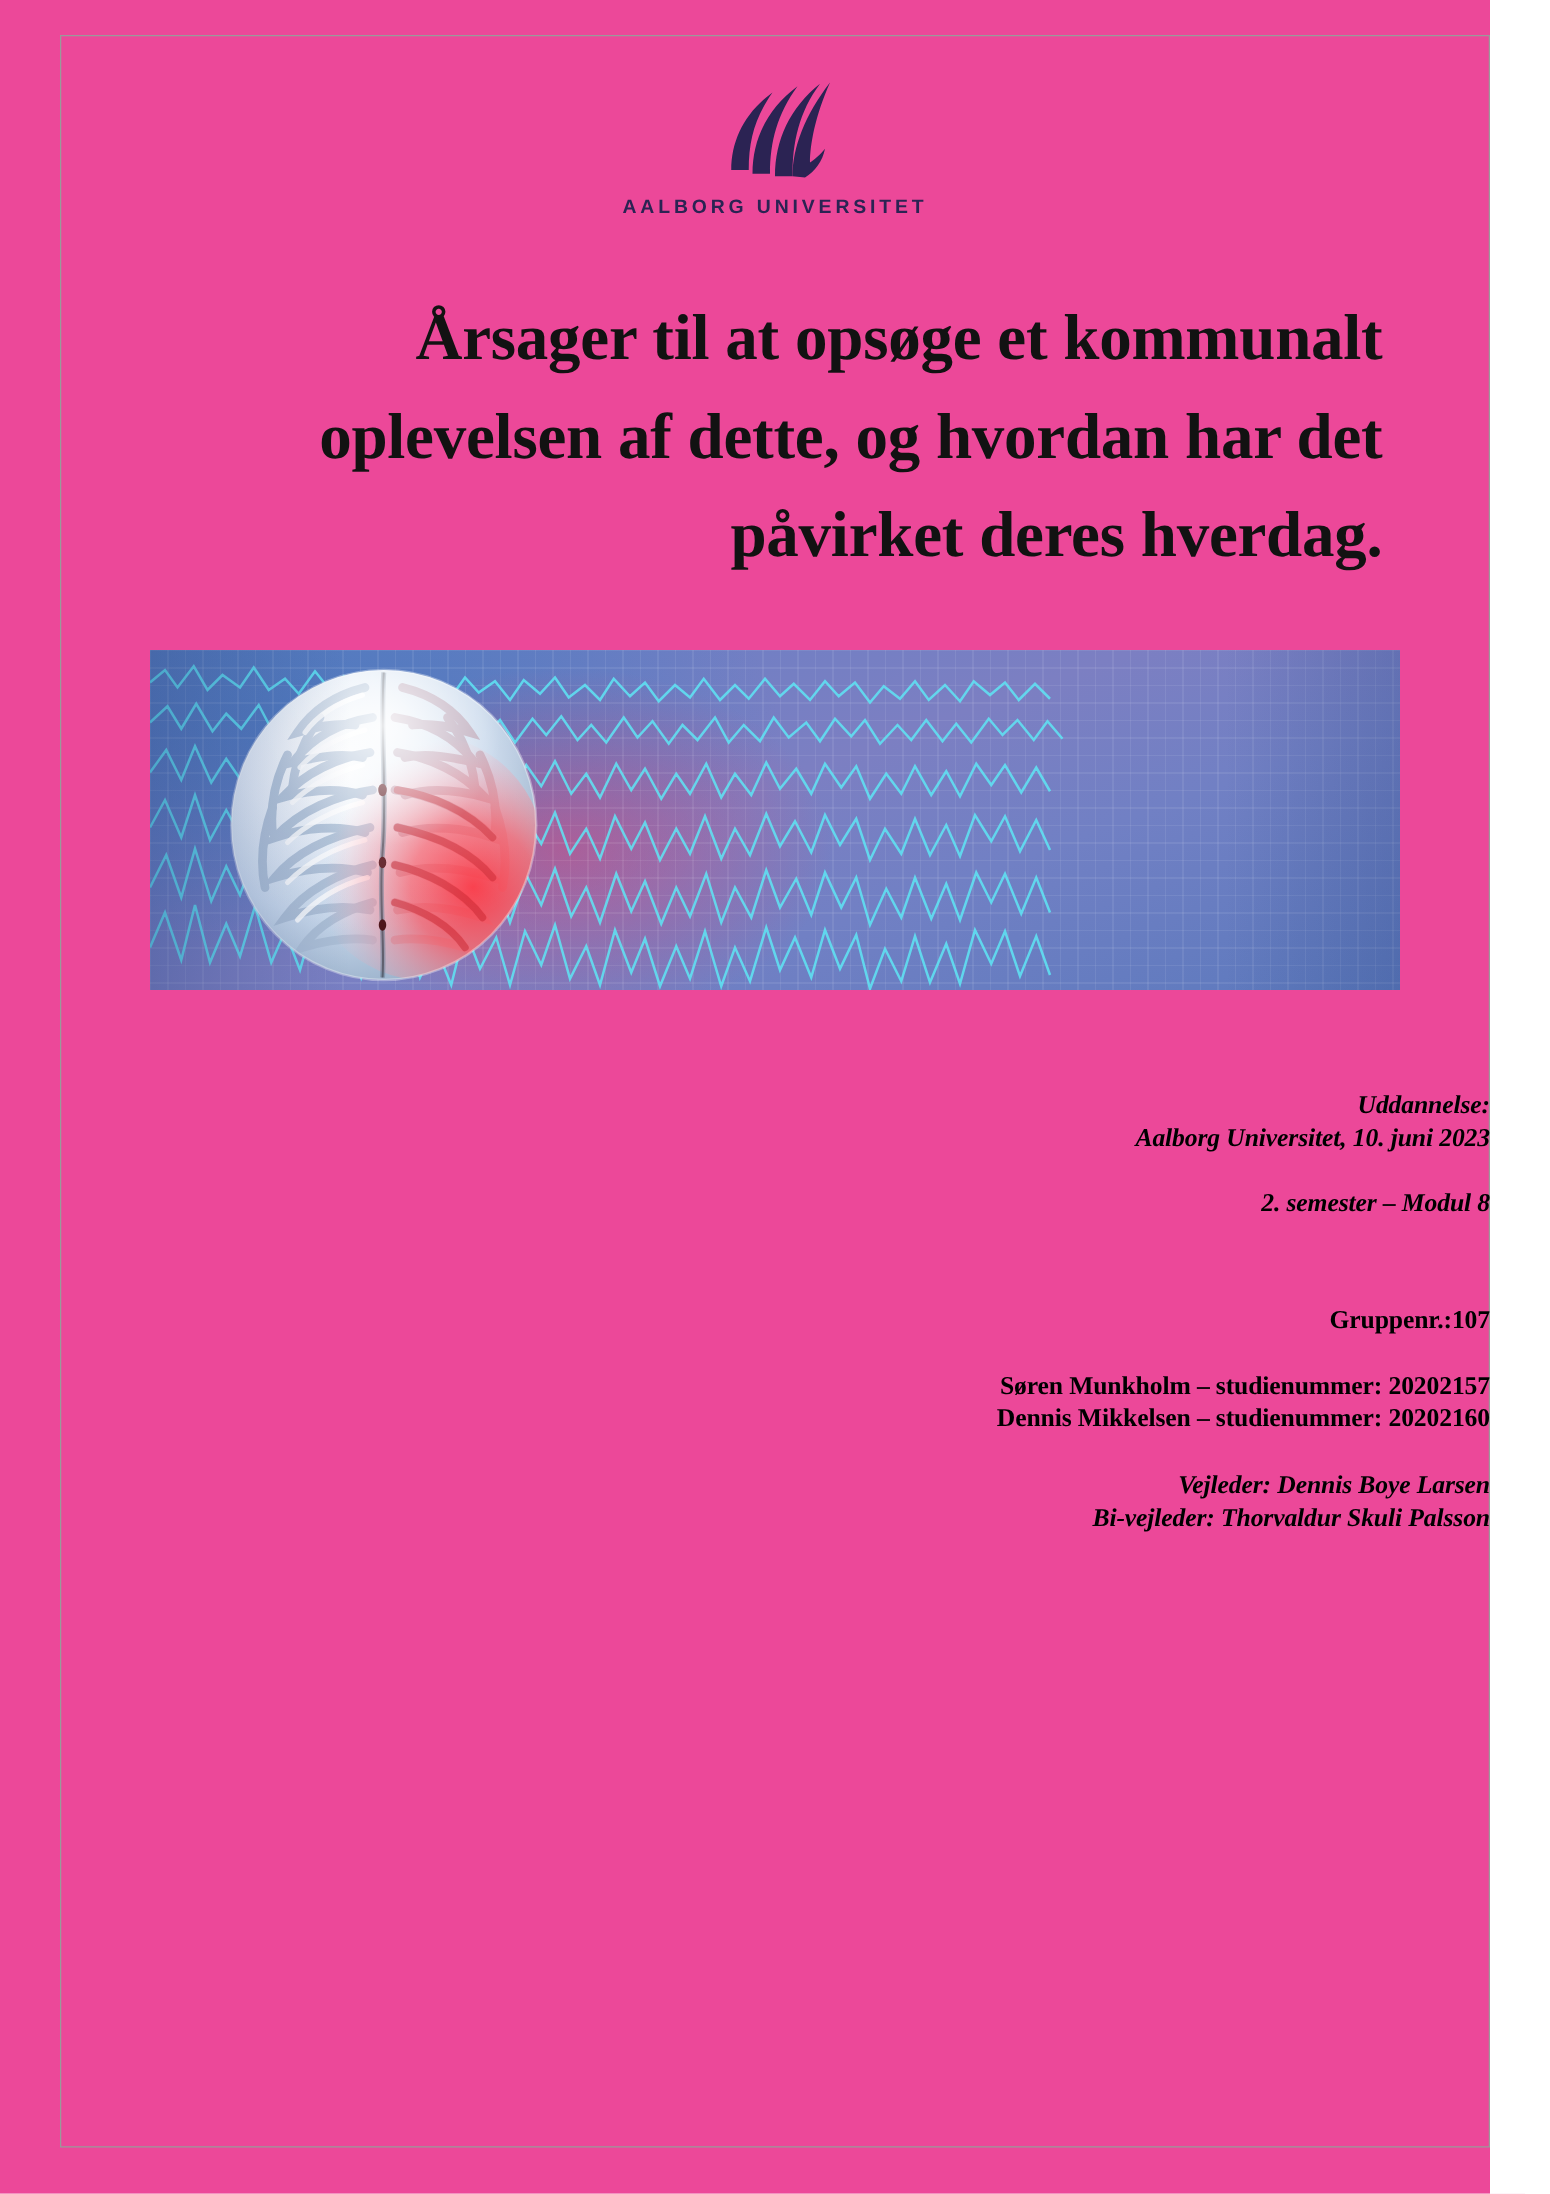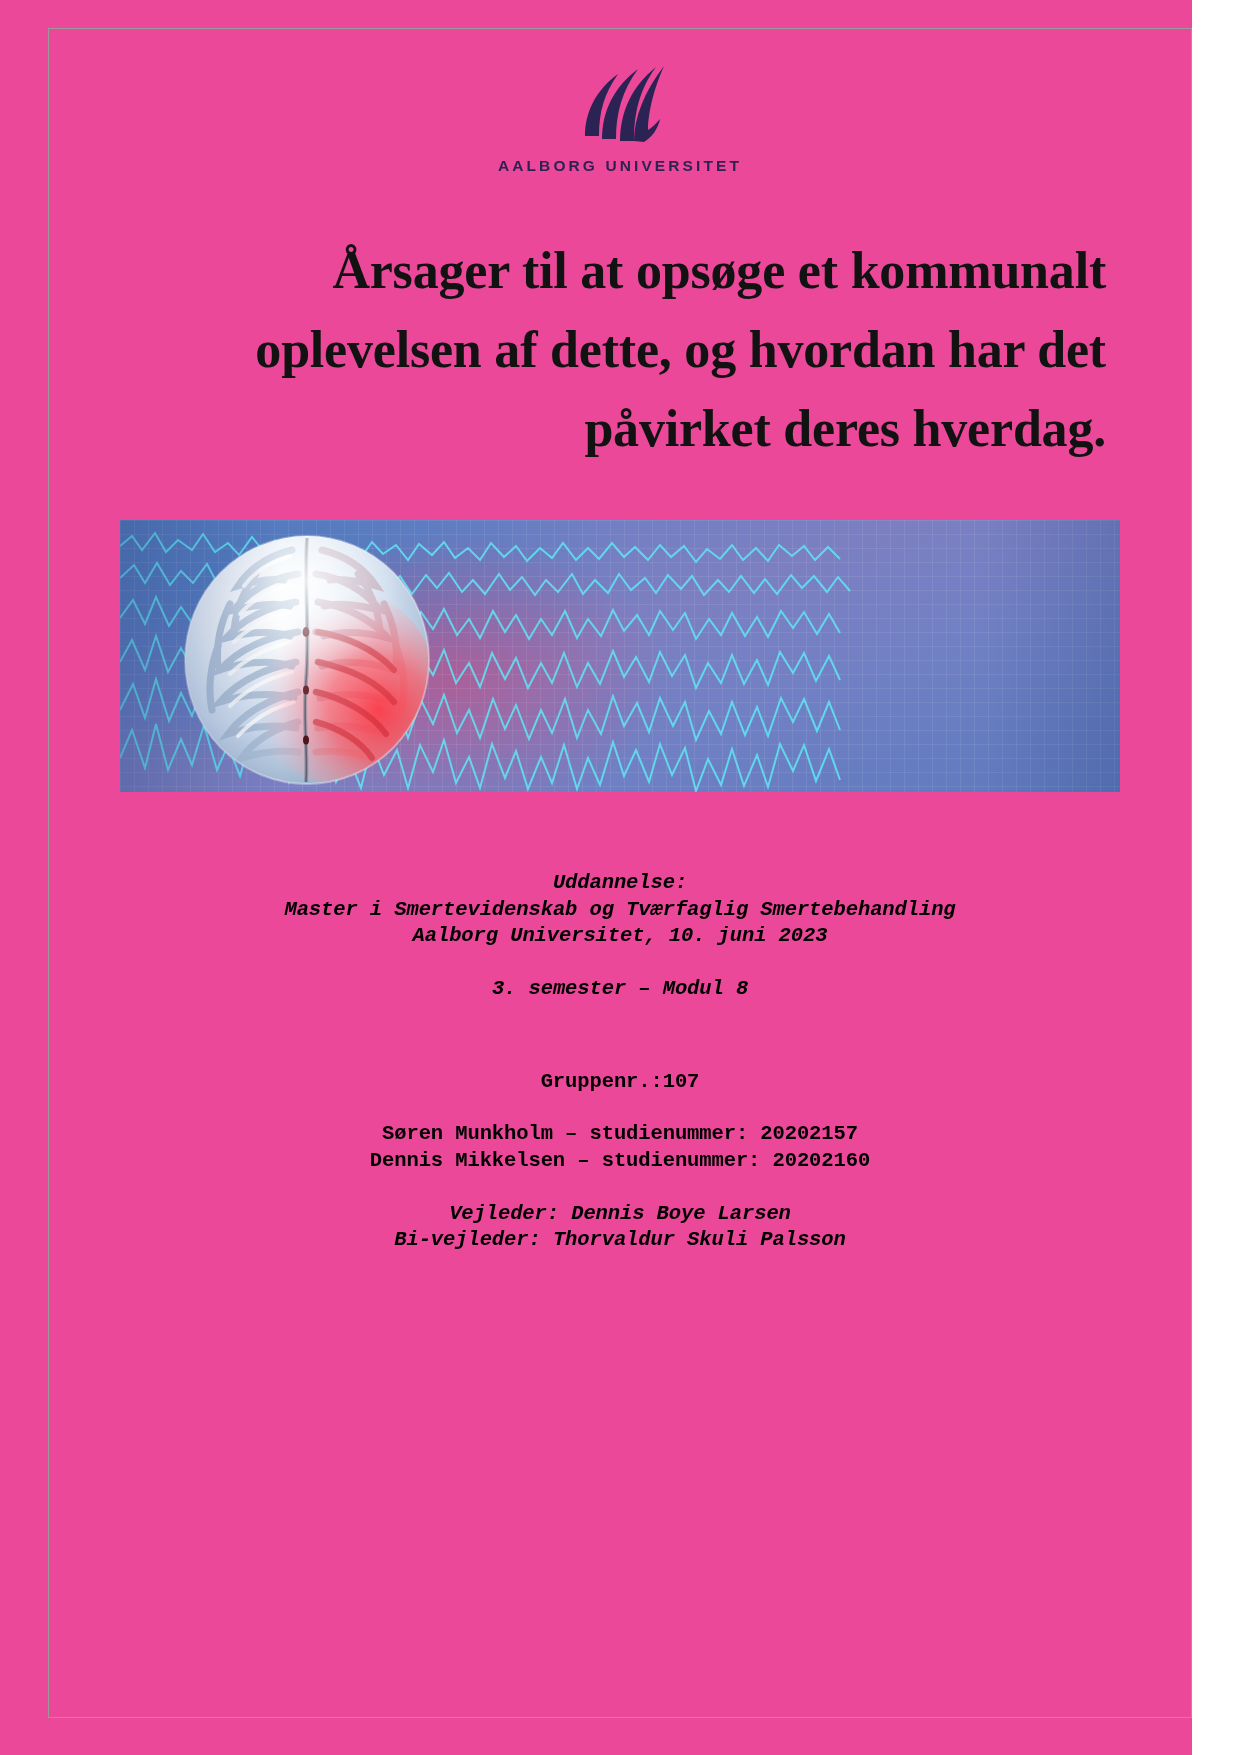--- a/index.html
+++ b/index.html
@@ -127,26 +127,27 @@
 
   
   .meta {
     margin-top: 74px;
     text-align: center;
     color: #000000;
   }
   .meta-group { margin: 0 0 26px 0; }
   .meta-line {
     display: block;
-    font-family: Liberation Mono, monospace;
+    font-family: Liberation Serif, serif;
     font-size: 20.5px;
     font-weight: bold;
     font-style: italic;
     line-height: 1.30;
     letter-spacing: -0.1px;
+    text-align: right;
   }
   .meta-line.upright { font-style: normal; }
   .gap-md { height: 40px; }
 </style>
 </head>
 <body>
 
 <div id="page">
 
   <div id="page-border"></div>
@@ -271,26 +272,25 @@
         </svg>
 
         <div class="fig-vignette"></div>
       </div>
     </div>
 
     <div class="meta">
 
       <div class="meta-group">
         <span class="meta-line">Uddannelse:</span>
-        <span class="meta-line">Master i Smertevidenskab og Tværfaglig Smertebehandling</span>
         <span class="meta-line">Aalborg Universitet, 10. juni 2023</span>
       </div>
 
       <div class="meta-group">
-        <span class="meta-line">3. semester – Modul 8</span>
+        <span class="meta-line">2. semester – Modul 8</span>
       </div>
 
       <div class="gap-md"></div>
 
       <div class="meta-group">
         <span class="meta-line upright">Gruppenr.:107</span>
       </div>
 
       <div class="meta-group">
         <span class="meta-line upright">Søren Munkholm – studienummer: 20202157</span>

